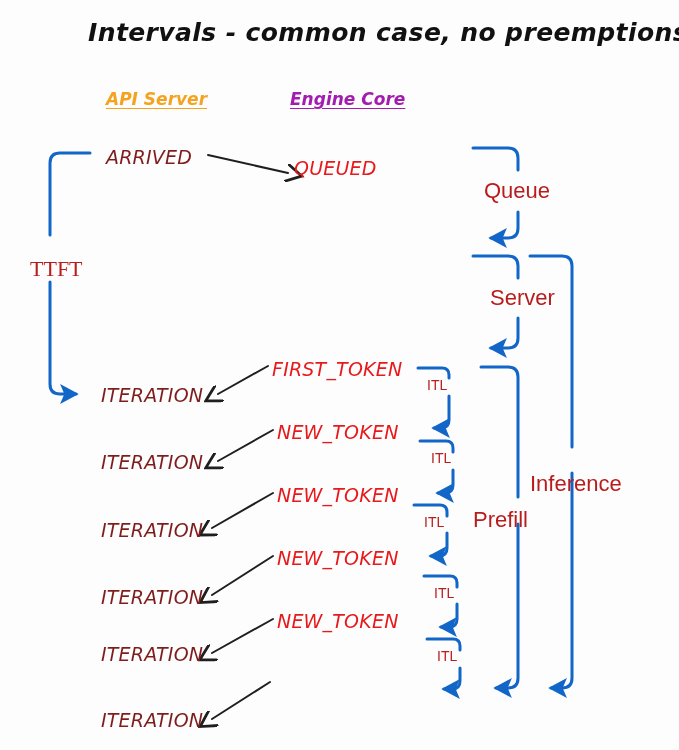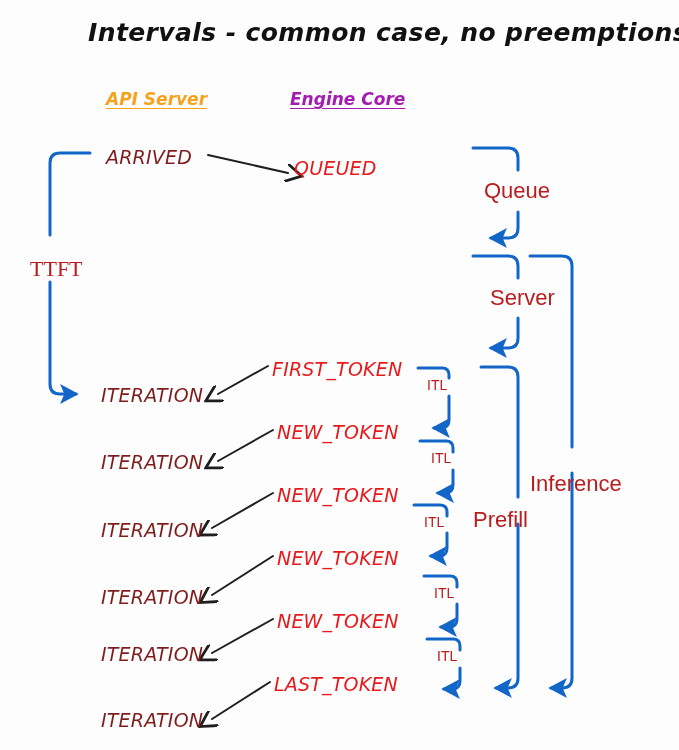--- a/index.html
+++ b/index.html
@@ -153,21 +153,20 @@
   <div class="txt state orange" style="left:101px; top:588px;">ITERATION</div>
   <div class="txt state orange" style="left:101px; top:645px;">ITERATION</div>
   <div class="txt state orange" style="left:101px; top:711px;">ITERATION</div>
 
   <div class="txt state red" style="left:294px; top:159px;">QUEUED</div>
   <div class="txt state red" style="left:272px; top:360px;">FIRST_TOKEN</div>
   <div class="txt state red" style="left:277px; top:423px;">NEW_TOKEN</div>
   <div class="txt state red" style="left:277px; top:486px;">NEW_TOKEN</div>
   <div class="txt state red" style="left:277px; top:549px;">NEW_TOKEN</div>
   <div class="txt state red" style="left:277px; top:612px;">NEW_TOKEN</div>
-  <div class="txt state red" style="left:274px; top:675px;">LAST_TOKEN</div>
 
   <div class="txt blue-label" style="left:30px; top:258px;font-family:Liberation Serif, serif;">TTFT</div>
   <div class="txt blue-label" style="left:484px; top:180px;">Queue</div>
   <div class="txt blue-label" style="left:490px; top:287px;">Server</div>
   <div class="txt blue-label" style="left:473px; top:509px;">Prefill</div>
   <div class="txt blue-label" style="left:530px; top:459px;margin-top:14px;">Inference</div>
 
   <div class="txt blue-label small" style="left:427px; top:378px;">ITL</div>
   <div class="txt blue-label small" style="left:431px; top:451px;">ITL</div>
   <div class="txt blue-label small" style="left:424px; top:515px;">ITL</div>

